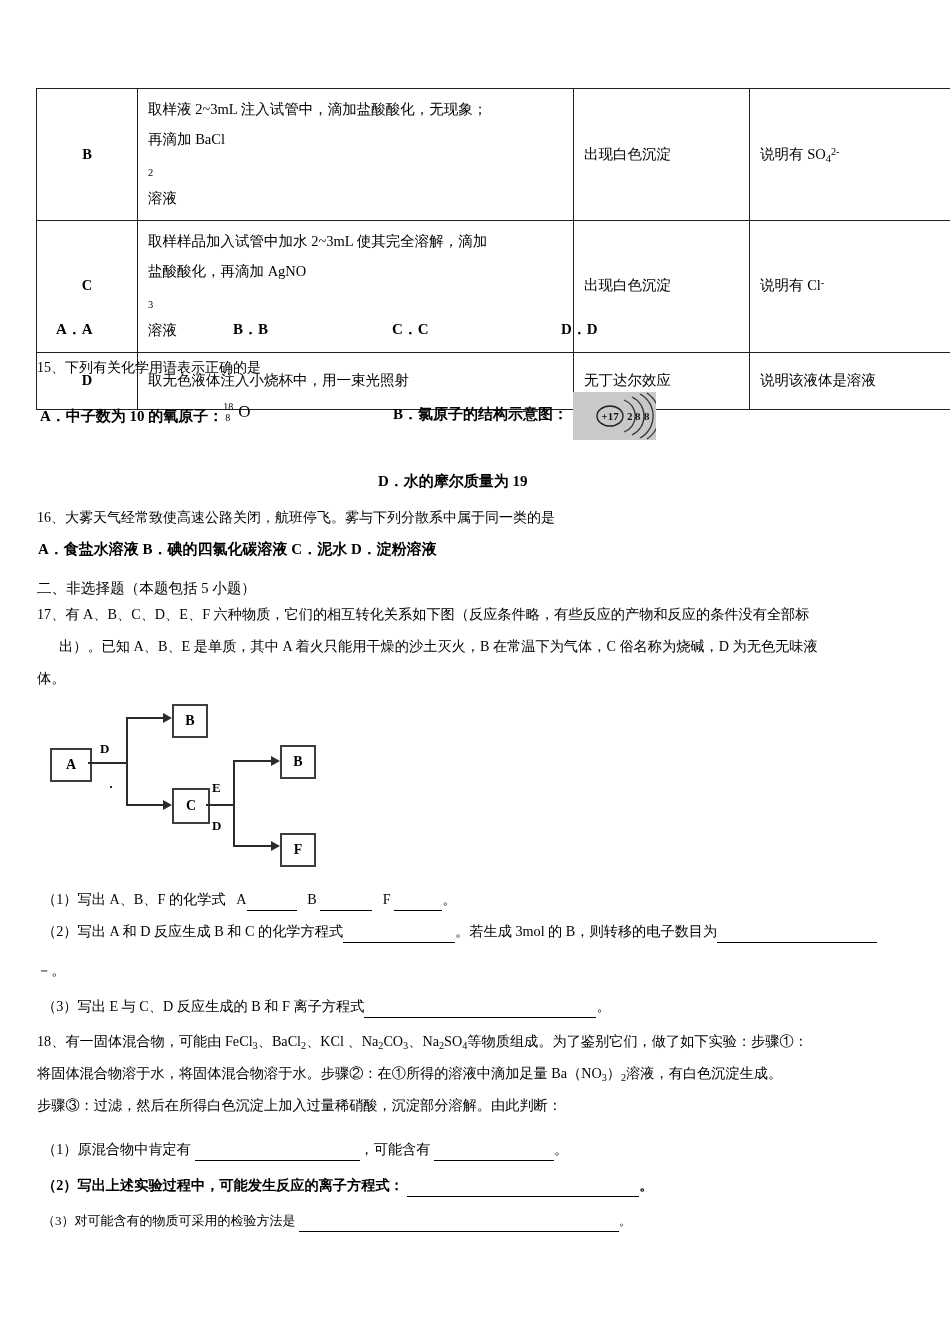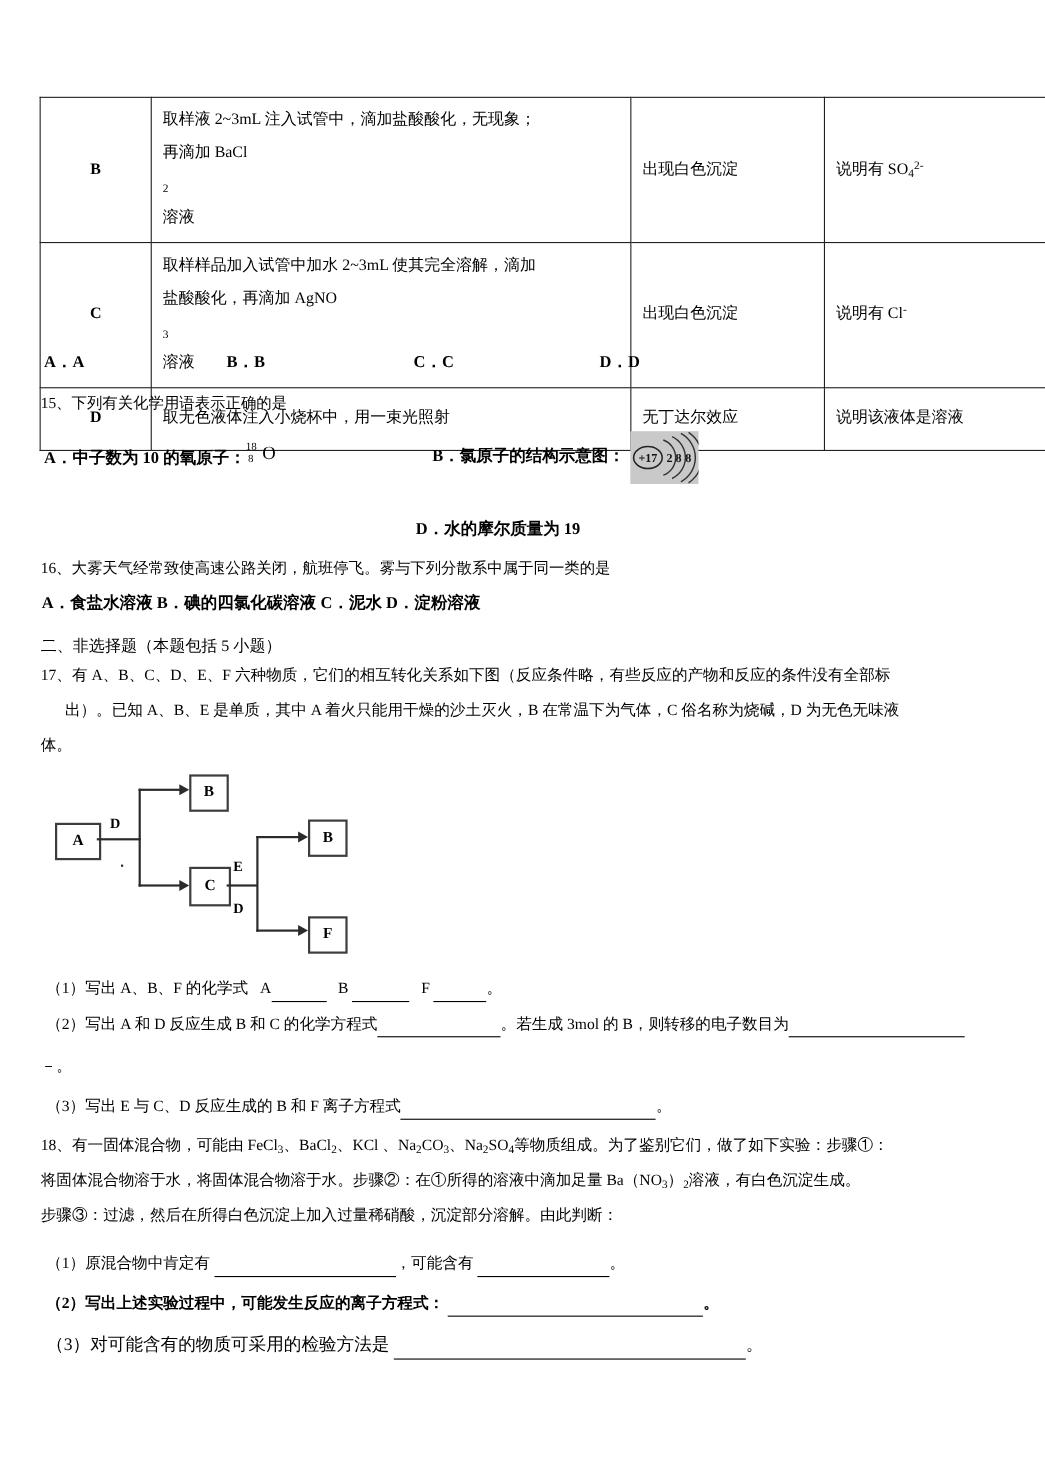--- a/index.html
+++ b/index.html
@@ -60,21 +60,21 @@
     width: 880px;
     font-size: 15px;
     font-weight: bold;
   }
   .opt-row .opt {
     position: absolute;
     top: 0;
     white-space: nowrap;
   }
   .opt-a { left: 0px; }
-  .opt-b { left: 166px; }
+  .opt-b { left: 177px; }
   .opt-c { left: 336px; }
   .opt-d { left: 505px; }
 
   
   .tline {
     position: absolute;
     font-size: 14.6px;
     line-height: 1.5;
     white-space: nowrap;
   }
@@ -126,20 +126,21 @@
   }
 
   
   .atom-img {
     position: absolute;
     left: 573px;
     top: 392px;
     width: 62px;
     height: 48px;
     background: #c9c9c9;
+    padding-left: 21px;
   }
 
   
   .flow {
     position: absolute;
     left: 46px;
     top: 700px;
     width: 320px;
     height: 172px;
   }
@@ -219,21 +220,21 @@
       </tr>
       <tr class="row-d">
         <td class="col-label">D</td>
         <td class="col-oper">取无色液体注入小烧杯中，用一束光照射</td>
         <td class="col-phen">无丁达尔效应</td>
         <td class="col-concl">说明该液体是溶液</td>
       </tr>
     </tbody>
   </table>
 
-  <div class="opt-row" style="top:320px;height:22px;">
+  <div class="opt-row" style="top:320px;height:22px;margin-left:16px;">
     <span class="opt opt-a">A．A</span>
     <span class="opt opt-b">B．B</span>
     <span class="opt opt-c">C．C</span>
     <span class="opt opt-d">D．D</span>
   </div>
 
   <div class="tline qnum" style="left:37px; top:357px;text-align:right;">15、下列有关化学用语表示正确的是</div>
 
   <div class="q15row" style="top:405px;">
     <span class="ch chA"><span>A．中子数为 10 的氧原子：</span><span class="isotope"><span class="mass">18</span><span class="atomic">8</span><span class="sym">O</span></span></span>
@@ -325,17 +326,17 @@
   <div class="tline" style="left:37px; top:1095px; font-size:14.2px;">步骤③：过滤，然后在所得白色沉淀上加入过量稀硝酸，沉淀部分溶解。由此判断：</div>
 
   <div class="tline" style="left:42px; top:1139px; font-size:14.2px;">
     <span>（1）原混合物中肯定有</span>&nbsp;<span class="blk" style="width:165px;">&nbsp;</span><span>，可能含有</span>&nbsp;<span class="blk" style="width:120px;">&nbsp;</span><span>。</span>
   </div>
 
   <div class="tline" style="left:42px; top:1175px; font-size:14.2px;font-weight:bold;">
     <span>（2）写出上述实验过程中，可能发生反应的离子方程式：</span>&nbsp;<span class="blk" style="width:232px;">&nbsp;</span><span>。</span>
   </div>
 
-  <div class="tline" style="left:42px; top:1211px; font-size:16px;text-align:right;">
+  <div class="tline" style="left:42px; top:1211px; font-size:13px;text-align:right;">
     <span>（3）对可能含有的物质可采用的检验方法是</span>&nbsp;<span class="blk" style="width:320px;">&nbsp;</span><span>。</span>
   </div>
 
 </div>
 
 </body></html>

